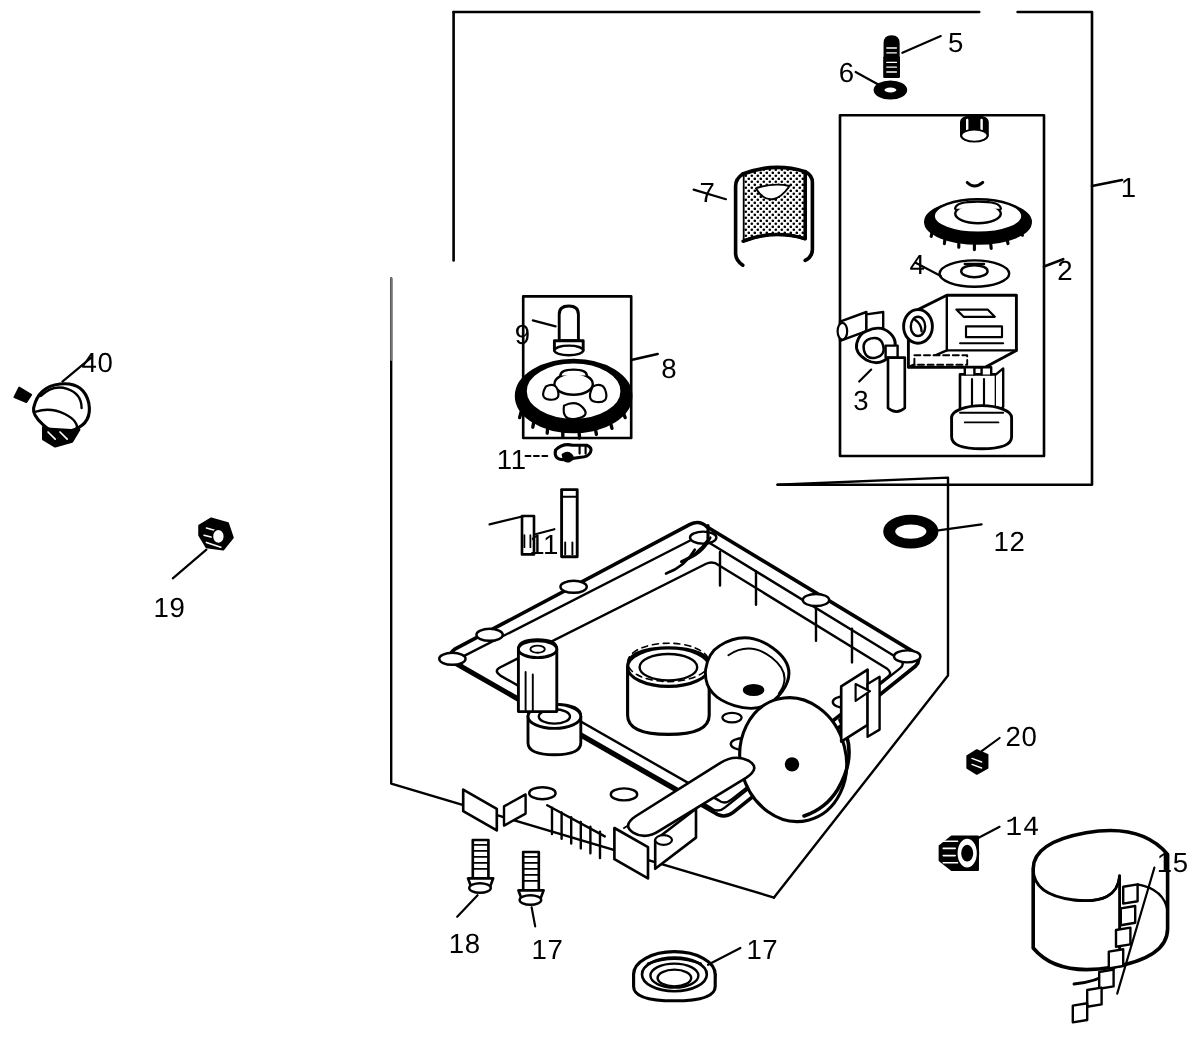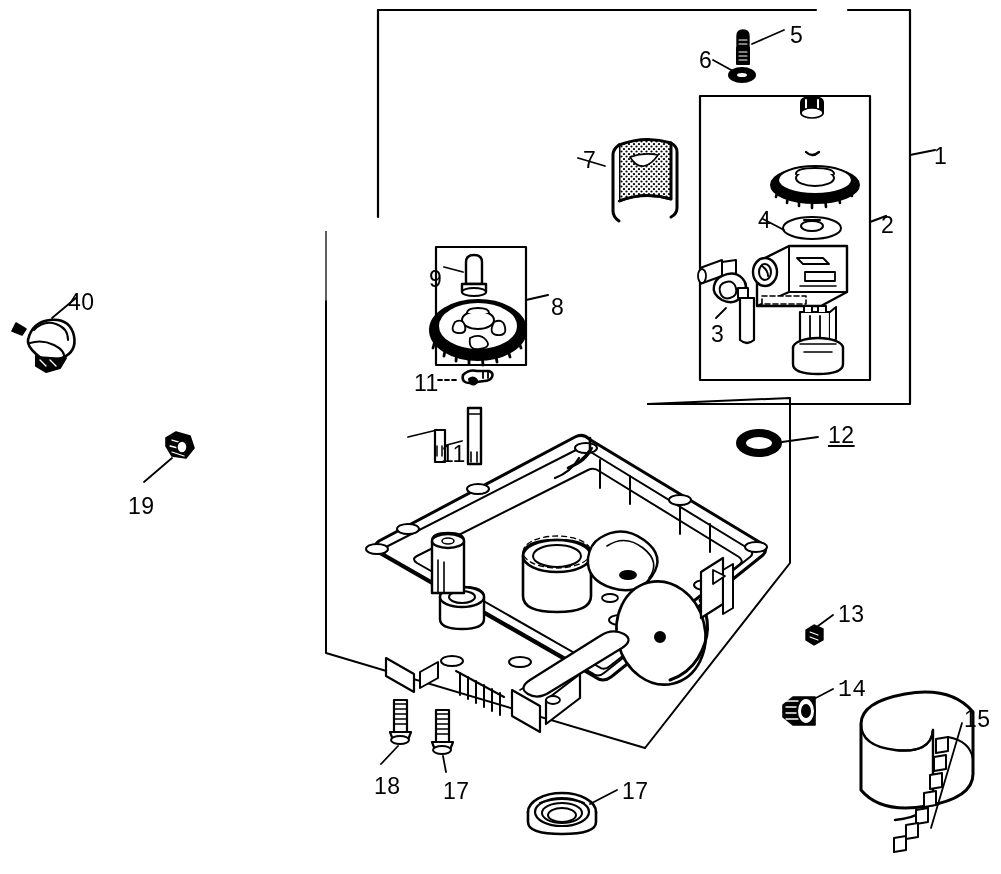--- a/index.html
+++ b/index.html
@@ -339,22 +339,22 @@
   <div class="callout" style="left:881px;top:214px;">2</div>
   <div class="callout" style="left:711px;top:323px;">3</div>
   <div class="callout" style="left:758px;top:209px;">4</div>
   <div class="callout" style="left:790px;top:24px;">5</div>
   <div class="callout" style="left:699px;top:49px;">6</div>
   <div class="callout" style="left:583px;top:149px;">7</div>
   <div class="callout" style="left:551px;top:296px;">8</div>
   <div class="callout" style="left:429px;top:268px;">9</div>
   <div class="callout" style="left:414px;top:372px;">11</div>
   <div class="callout" style="left:441px;top:443px;">11</div>
-  <div class="callout" style="left:828px;top:424px;text-decoration:underline;">12</div>
-  <div class="callout" style="left:838px;top:603px;">13</div>
+  <div class="callout" style="left:828px;top:440px;">12</div>
+  <div class="callout" style="left:838px;top:603px;">20</div>
   <div class="callout" style="left:838px;top:679px;font-family:Liberation Mono, monospace;">14</div>
   <div class="callout" style="left:964px;top:708px;">15</div>
   <div class="callout" style="left:622px;top:780px;">17</div>
   <div class="callout" style="left:443px;top:780px;">17</div>
   <div class="callout" style="left:374px;top:775px;">18</div>
   <div class="callout" style="left:128px;top:495px;">19</div>
   <div class="callout" style="left:68px;top:291px;">40</div>
 
 </div>
 

